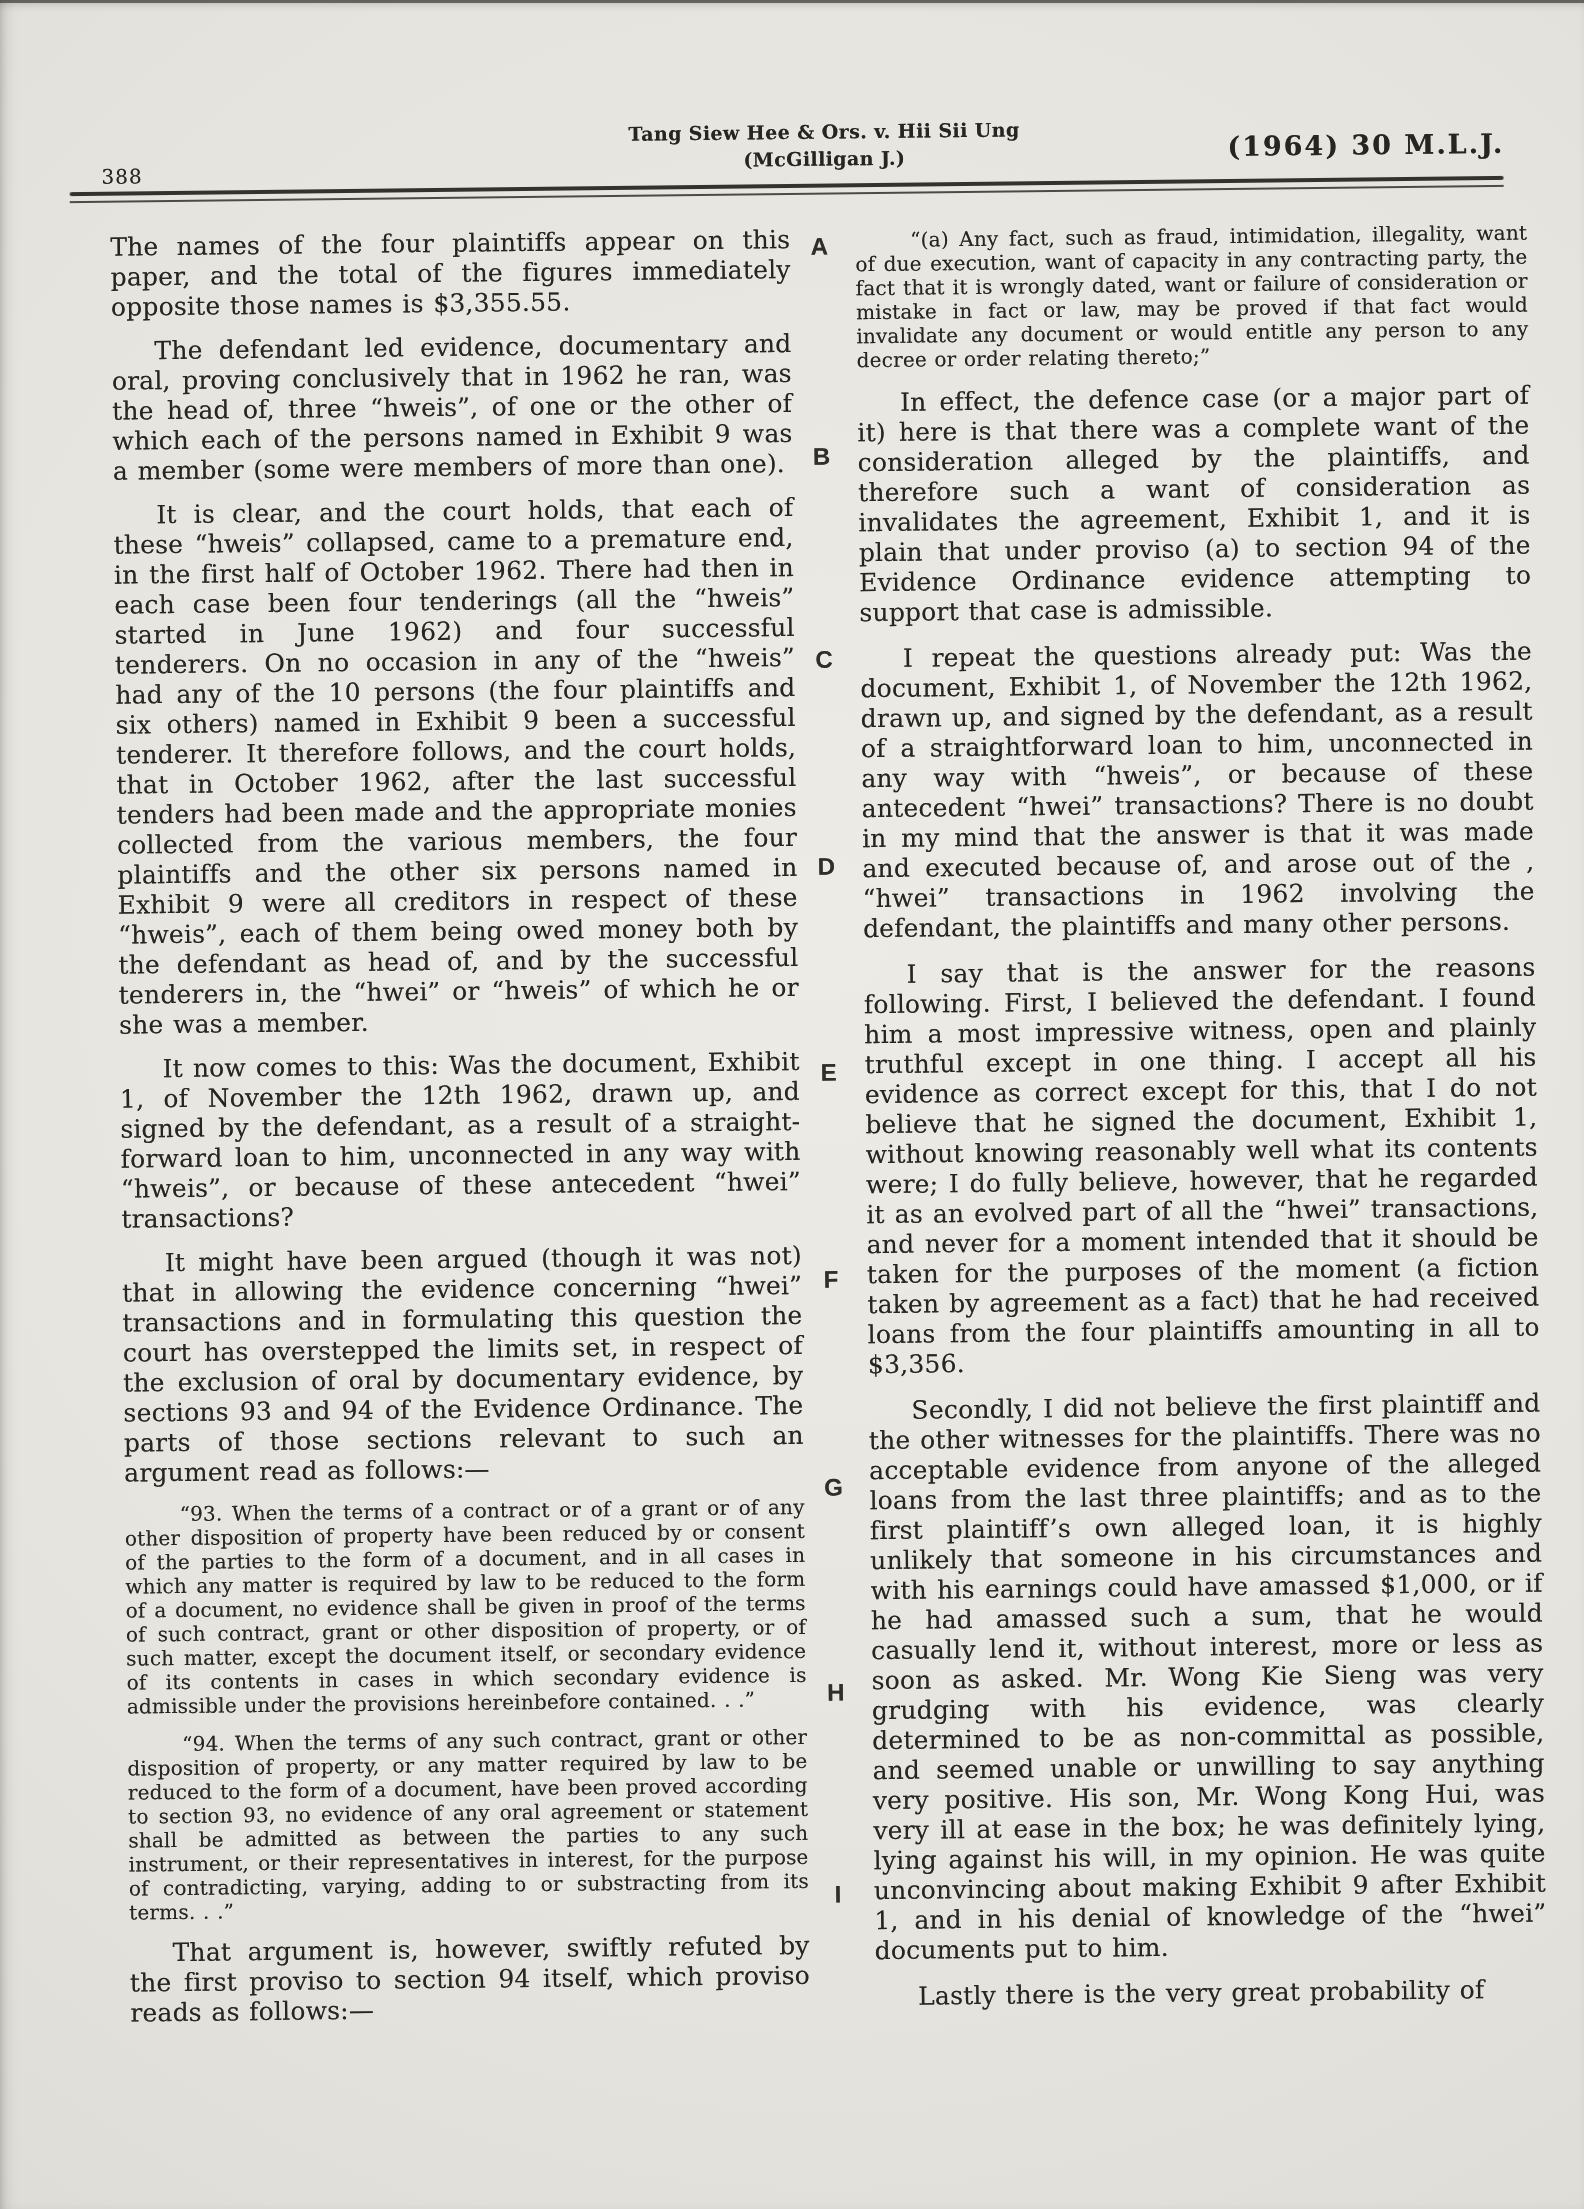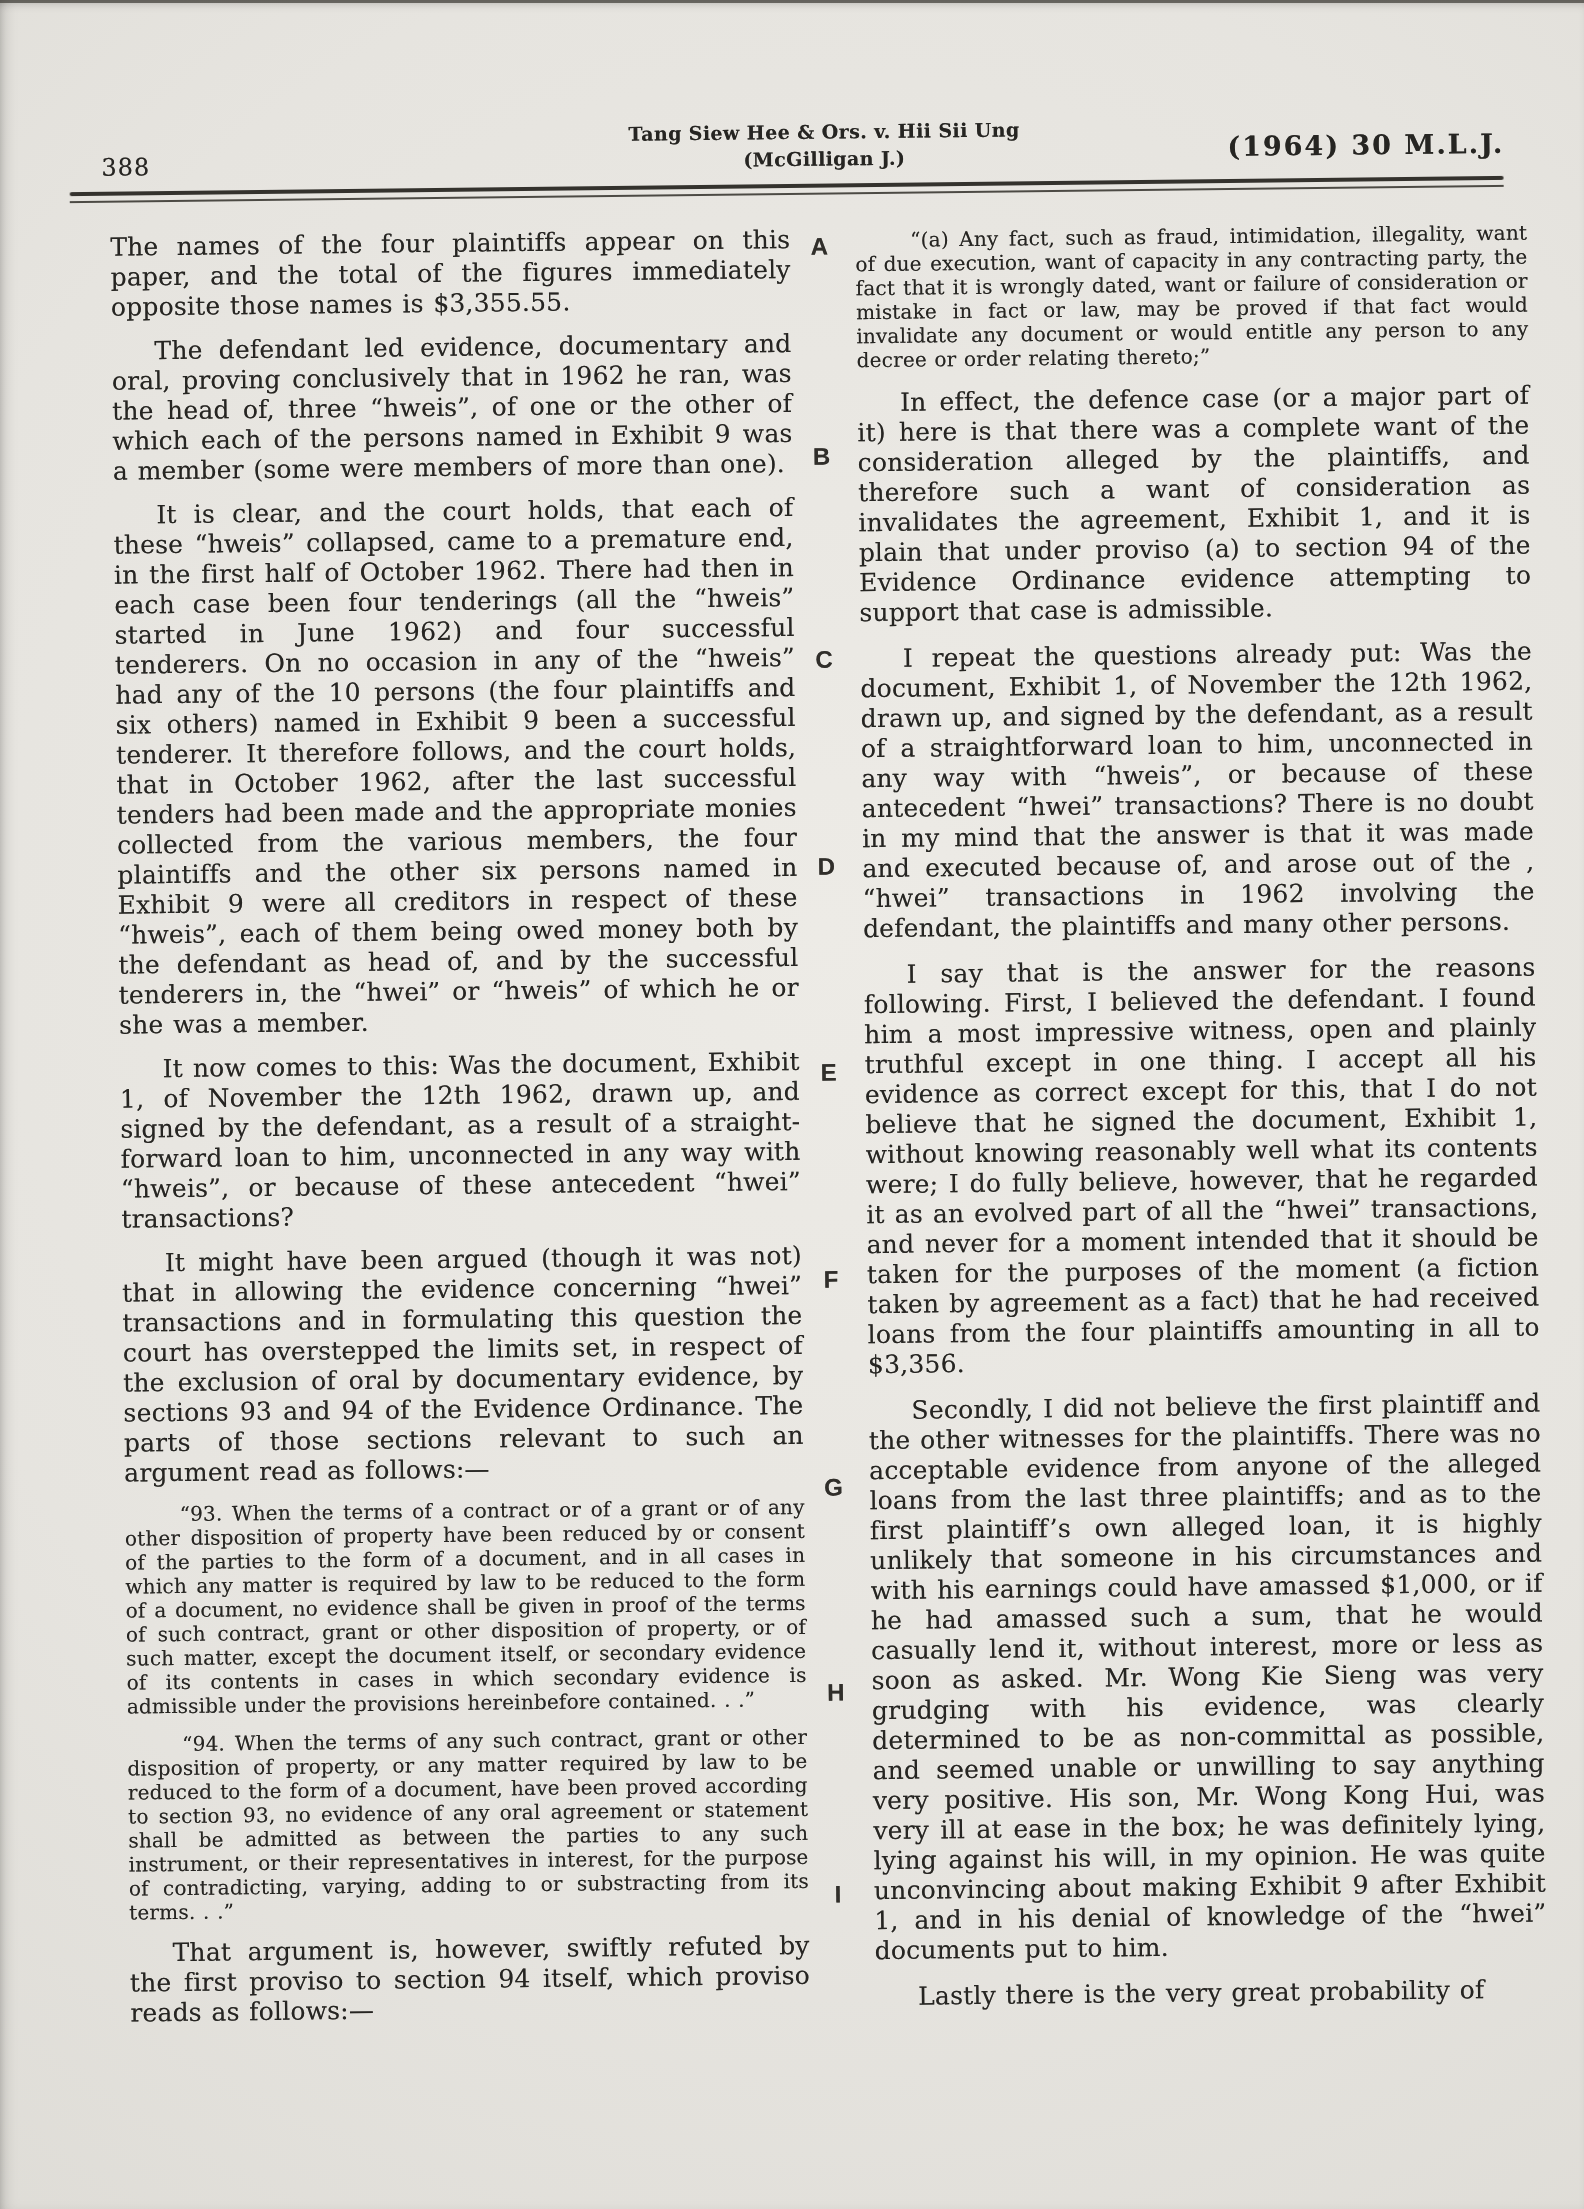--- a/index.html
+++ b/index.html
@@ -22,21 +22,21 @@
     box-shadow:inset 10px 0 18px -12px rgba(0,0,0,.35), inset 0 8px 14px -10px rgba(0,0,0,.45);
   }
   .content{
     position:absolute;inset:0;
     transform:rotate(-0.65deg);
     transform-origin:0 50%;
   }
   .ink{ text-shadow:0 0 .6px rgba(45,43,40,.55); }
 
   
-  .page-number{position:absolute;left:112px;top:154px;font-size:24px;line-height:30px;letter-spacing:1px;}
+  .page-number{position:absolute;left:112px;top:163px;font-size:20px;line-height:30px;letter-spacing:1px;}
   .header-center{position:absolute;left:585px;top:128px;width:500px;text-align:center;
     font-weight:bold;font-size:19px;line-height:27px;letter-spacing:.4px;}
   .citation{position:absolute;left:1160px;top:146px;width:355px;text-align:right;
     font-weight:bold;font-size:27px;line-height:30px;letter-spacing:2px;}
   .rule{position:absolute;left:80px;top:193px;width:1434px;}
   .rule .r1{height:4px;background:#34322d;border-radius:2px;filter:blur(.3px);}
   .rule .r2{height:2px;background:#4c4a44;margin-top:5px;filter:blur(.3px);}
 
   
   .col{position:absolute;text-align:justify;}

